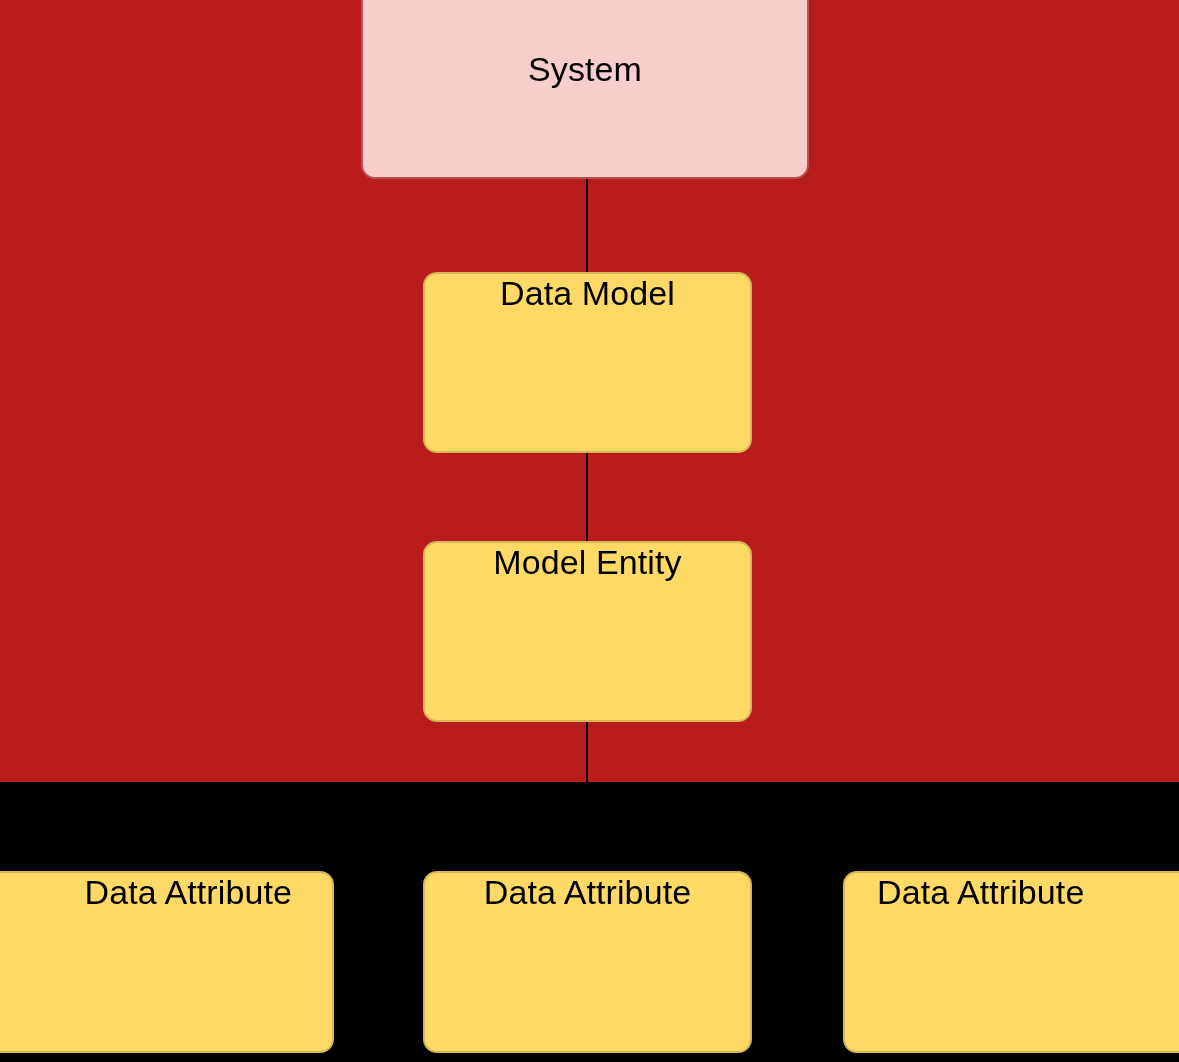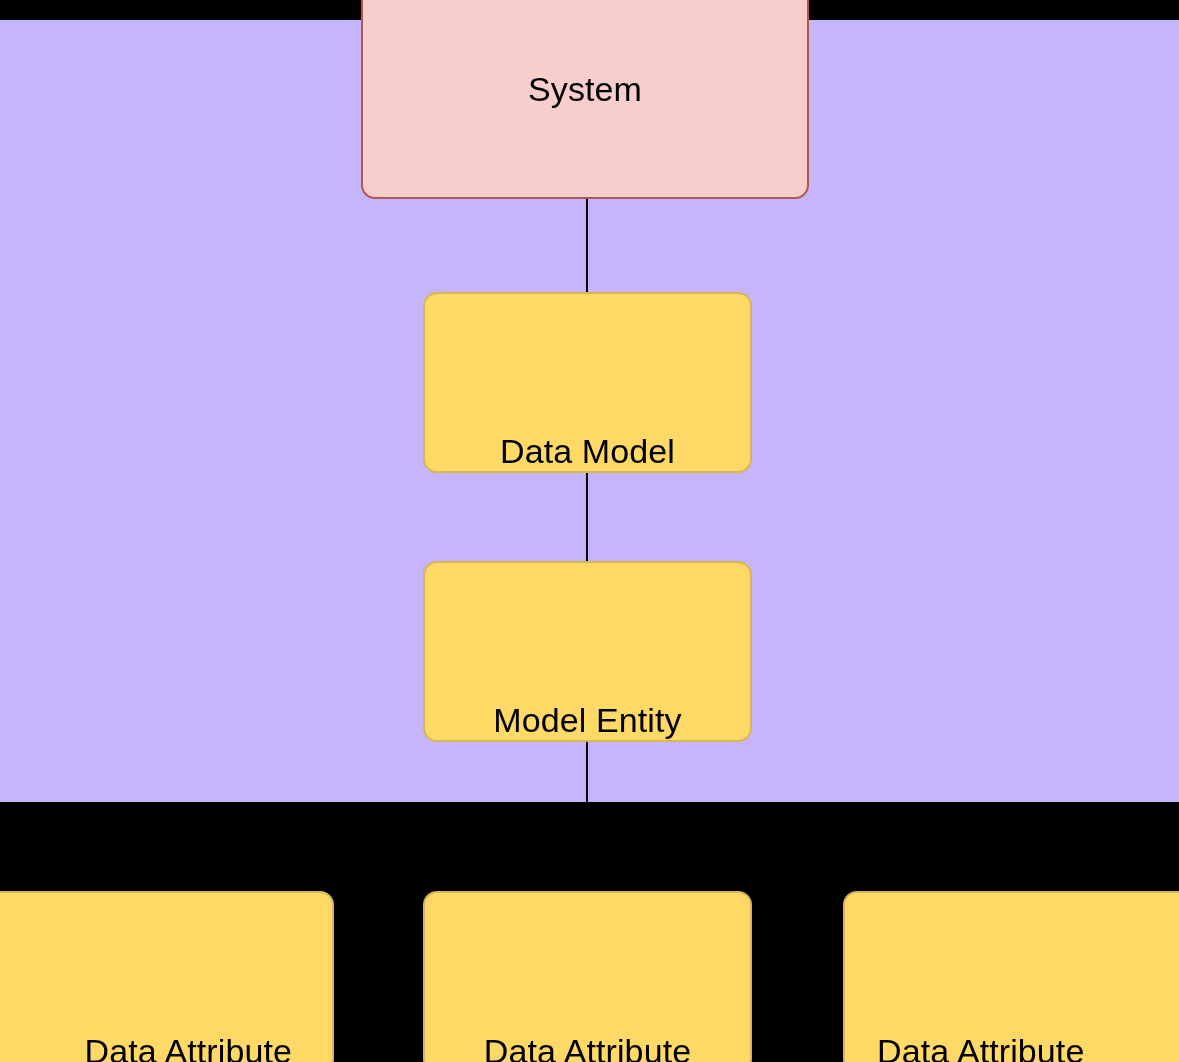--- a/index.html
+++ b/index.html
@@ -6,35 +6,34 @@
   html, body {
     width: 1179px;
     height: 1062px;
     background: #000000;
     overflow: hidden;
   }
   #canvas {
     position: relative;
     width: 1179px;
     height: 782px;
-    background: #c4b5fd;
+    background: #b91c1c;
     font-family: "Liberation Sans", "DejaVu Sans", sans-serif;
-    margin-top: 20px;
   }
   .edge-layer {
     position: absolute;
     left: 0; top: 0;
     width: 1179px;
     height: 1062px;
     pointer-events: none;
   }
   .node {
     position: absolute;
     display: flex;
-    align-items: flex-end;
+    align-items: flex-start;
     justify-content: center;
     border-style: solid;
     border-width: 2px;
     border-radius: 14px;
     text-align: center;
   }
   .node .node-label {
     font-size: 34px;
     line-height: 1.15;
     color: #000000;

